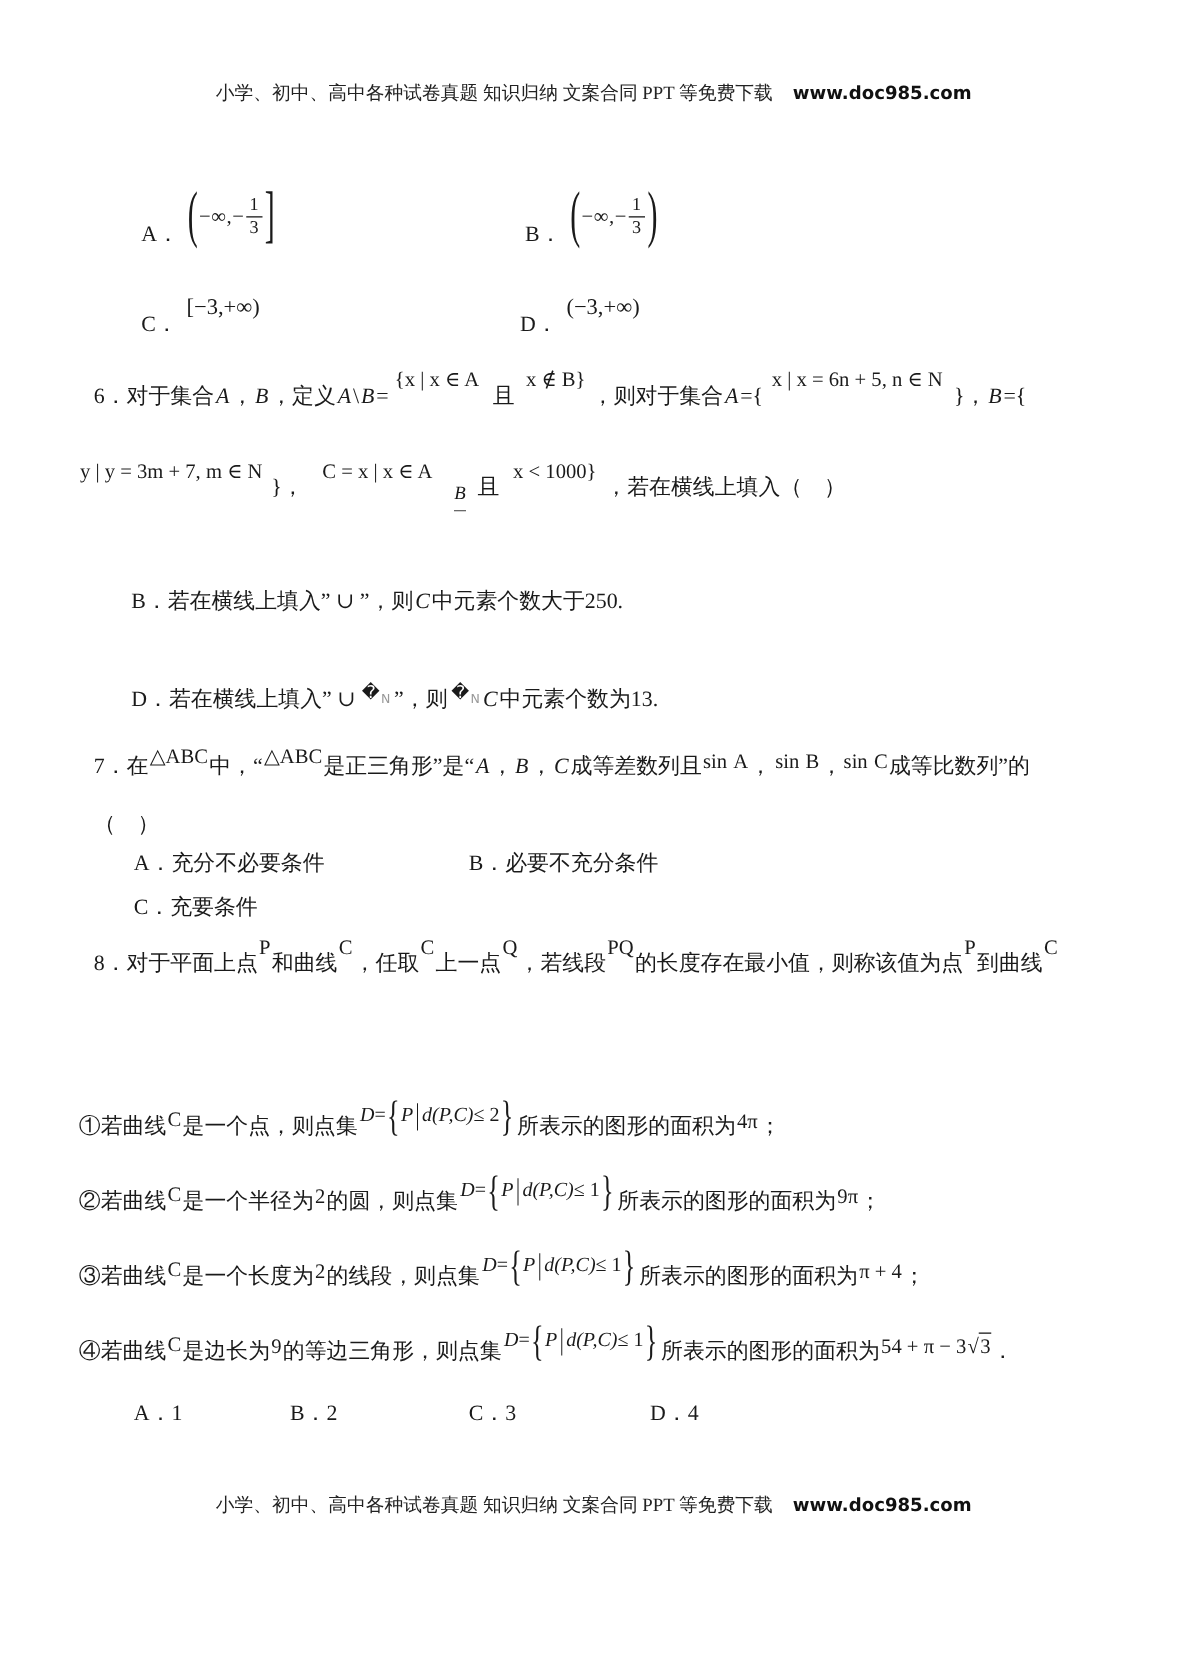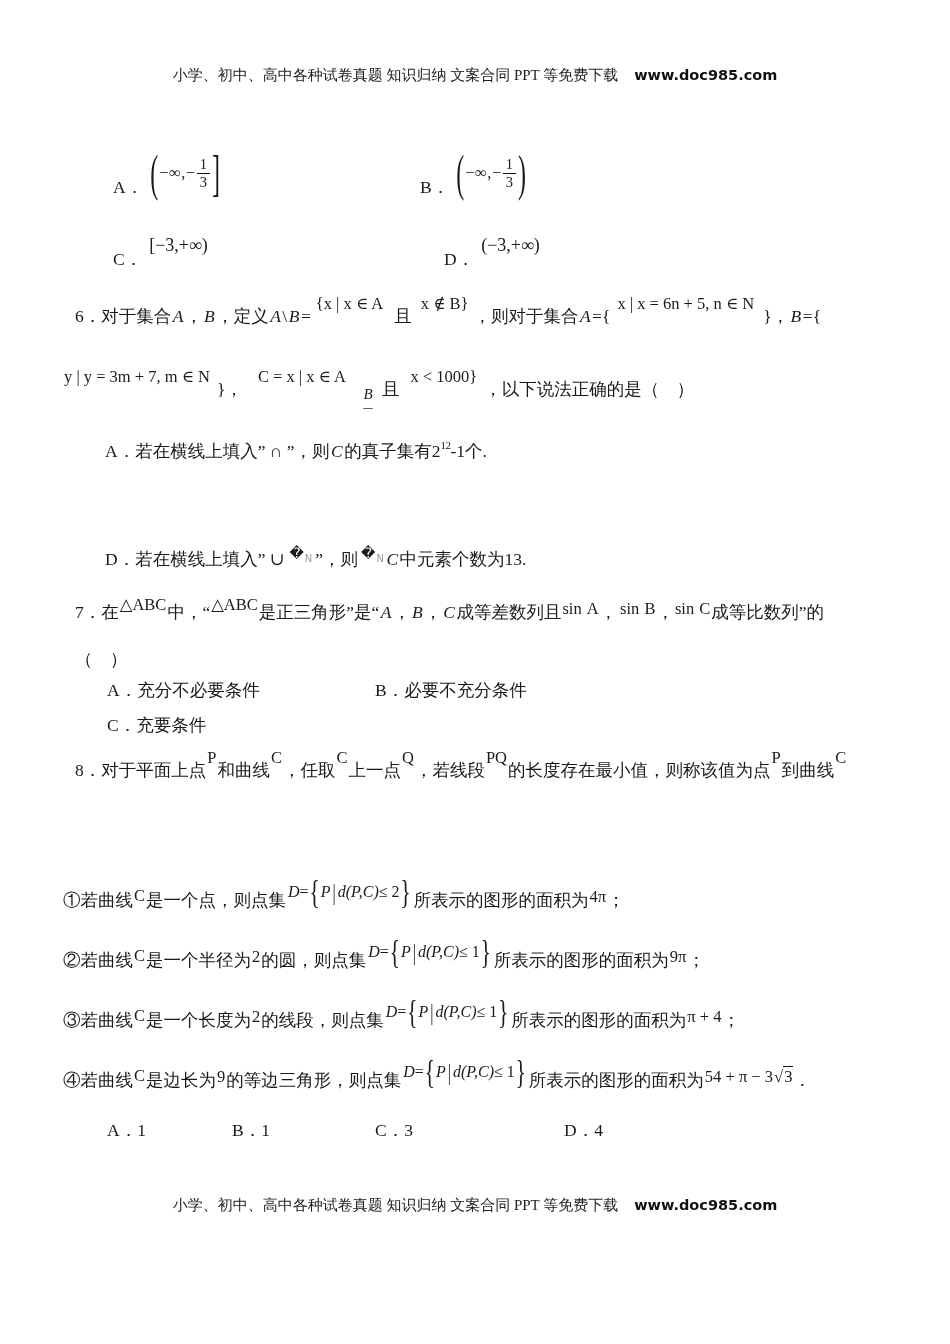--- a/index.html
+++ b/index.html
@@ -55,28 +55,28 @@
   <div class="line" style="left:420px;top:172px;"><span class="sg-t">B．</span><span class="sg-g" style="width: 6px;"></span><span class="sg-ival">
         <span class="iv-d">(</span>
         <span class="iv-b">−∞,−</span>
         <span class="fr">
           <span class="fr-n">1</span>
           <span class="fr-d">3</span>
         </span>
         <span class="iv-d">)</span>
       </span></div>
   <div class="line" style="left:113px;top:246px;"><span class="sg-t">C．</span><span class="sg-g" style="width: 6px;"></span><span class="sg-r sg-up" style="transform: translateY(-14px); font-size: 18px;">[−3,+∞)</span></div>
-  <div class="line" style="left:444px;top:246px;"><span class="sg-t">D．</span><span class="sg-g" style="width: 6px;"></span><span class="sg-r sg-up" style="transform: translateY(-14px); font-size: 18px;">(−3,+∞)</span></div>
+  <div class="line" style="left:416px;top:246px;"><span class="sg-t">D．</span><span class="sg-g" style="width: 6px;"></span><span class="sg-r sg-up" style="transform: translateY(-14px); font-size: 18px;">(−3,+∞)</span></div>
 
   <div class="line" style="left:75px;top:303px;"><span class="sg-t">6．对于集合</span><span class="sg-m">A</span><span class="sg-t">，</span><span class="sg-m">B</span><span class="sg-t">，定义</span><span class="sg-m">A</span><span class="sg-t">\</span><span class="sg-m">B</span><span class="sg-t">=</span><span class="sg-g" style="width: 4px;"></span><span class="sg-r">{x | x ∈ A</span><span class="sg-g" style="width: 10px;"></span><span class="sg-t">且</span><span class="sg-g" style="width: 8px;"></span><span class="sg-r">x ∉ B}</span><span class="sg-g" style="width: 4px;"></span><span class="sg-t">，则对于集合</span><span class="sg-m">A</span><span class="sg-t">={</span><span class="sg-g" style="width: 6px;"></span><span class="sg-r">x | x = 6n + 5,  n ∈ N</span><span class="sg-g" style="width: 8px;"></span><span class="sg-t">}，</span><span class="sg-m">B</span><span class="sg-t">={</span></div>
   <div class="line" style="left:63px;top:376px;"><span class="sg-r">y | y = 3m + 7,  m ∈ N</span><span class="sg-g" style="width: 6px;"></span><span class="sg-t">}，</span><span class="sg-g" style="width: 14px;"></span><span class="sg-r">C = x | x ∈ A</span><span class="sg-g" style="width: 12px;"></span><span class="sg-bb">
         <span class="bb-t">B</span>
         <span class="bb-u">＿</span>
-      </span><span class="sg-g" style="width: 5px;"></span><span class="sg-t">且</span><span class="sg-g" style="width: 10px;"></span><span class="sg-r">x &lt; 1000}</span><span class="sg-g" style="width: 6px;"></span><span class="sg-t">，以下说法正确的是（　）</span></div>
-  <div class="line" style="left:105px;top:432px;"><span class="sg-t">A．若在横线上填入” ∩ ”，则</span><span class="sg-m">C</span><span class="sg-t">的真子集有2</span><span class="sg-sup">12</span><span class="sg-t">-1个.</span></div>
+      </span><span class="sg-g" style="width: 5px;"></span><span class="sg-t">且</span><span class="sg-g" style="width: 10px;"></span><span class="sg-r">x &lt; 1000}</span><span class="sg-g" style="width: 6px;"></span><span class="sg-t">，若在横线上填入（　）</span></div>
+  <div class="line" style="left:105px;top:467px;"><span class="sg-t">B．若在横线上填入” ∪ ”，则</span><span class="sg-m">C</span><span class="sg-t">中元素个数大于250.</span></div>
   <div class="line" style="left:105px;top:546px;"><span class="sg-t">D．若在横线上填入” ∪</span><span class="sg-g" style="width: 4px;"></span><span class="sg-rep"><span class="rp">�</span><span class="rn2">N</span></span><span class="sg-g" style="width: 2px;"></span><span class="sg-t">”，则</span><span class="sg-g" style="width: 2px;"></span><span class="sg-rep"><span class="rp">�</span><span class="rn2">N</span></span><span class="sg-m">C</span><span class="sg-t">中元素个数为13.</span></div>
 
   <div class="line" style="left:75px;top:599px;"><span class="sg-t">7．在</span><span class="sg-r" style="transform: translateY(-8px);">△ABC</span><span class="sg-t">中，“</span><span class="sg-r" style="transform: translateY(-8px);">△ABC</span><span class="sg-t">是正三角形”是“</span><span class="sg-m">A</span><span class="sg-t">，</span><span class="sg-m">B</span><span class="sg-t">，</span><span class="sg-m">C</span><span class="sg-t">成等差数列且</span><span class="sg-r sg-up" style="transform: translateY(-4px);">sin</span><span class="sg-g" style="width: 3px;"></span><span class="sg-r" style="transform: translateY(-4px);">A</span><span class="sg-t">，</span><span class="sg-g" style="width: 2px;"></span><span class="sg-r sg-up" style="transform: translateY(-4px);">sin</span><span class="sg-g" style="width: 3px;"></span><span class="sg-r" style="transform: translateY(-4px);">B</span><span class="sg-t">，</span><span class="sg-r sg-up" style="transform: translateY(-4px);">sin</span><span class="sg-g" style="width: 3px;"></span><span class="sg-r" style="transform: translateY(-4px);">C</span><span class="sg-t">成等比数列”的</span></div>
   <div class="line" style="left:75px;top:646px;"><span class="sg-t">（　）</span></div>
   <div class="line" style="left:107px;top:677px;"><span class="sg-t">A．充分不必要条件</span></div>
   <div class="line" style="left:375px;top:677px;"><span class="sg-t">B．必要不充分条件</span></div>
   <div class="line" style="left:107px;top:712px;"><span class="sg-t">C．充要条件</span></div>
 
   <div class="line" style="left:75px;top:757px;"><span class="sg-t">8．对于平面上点</span><span class="sg-r">P</span><span class="sg-t">和曲线</span><span class="sg-r">C</span><span class="sg-t">，任取</span><span class="sg-r">C</span><span class="sg-t">上一点</span><span class="sg-r">Q</span><span class="sg-t">，若线段</span><span class="sg-r">PQ</span><span class="sg-t">的长度存在最小值，则称该值为点</span><span class="sg-r">P</span><span class="sg-t">到曲线</span><span class="sg-r">C</span></div>
   <div class="line" style="left:63px;top:887px;"><span class="sg-t">①若曲线</span><span class="sg-r" style="transform: translateY(-5px);">C</span><span class="sg-t">是一个点，则点集</span><span class="sg-set">
@@ -113,21 +113,21 @@
         <span class="it">D</span>
         <span>=</span>
         <span class="sb">{</span>
         <span class="it">P</span>
         <span class="sbar">|</span>
         <span class="it">d(P,C)</span>
         <span> ≤ 1</span>
         <span class="sb">}</span>
       </span><span class="sg-t">所表示的图形的面积为</span><span class="sg-r sg-up" style="transform: translateY(-4px);">54 + π − 3</span><span class="sg-sqrt"><span>√</span><span class="sqv">3</span></span><span class="sg-t">．</span></div>
   <div class="line" style="left:107px;top:1117px;"><span class="sg-t">A．1</span></div>
-  <div class="line" style="left:232px;top:1117px;"><span class="sg-t">B．1</span></div>
+  <div class="line" style="left:232px;top:1117px;"><span class="sg-t">B．2</span></div>
   <div class="line" style="left:375px;top:1117px;"><span class="sg-t">C．3</span></div>
-  <div class="line" style="left:520px;top:1117px;margin-left:44px;"><span class="sg-t">D．4</span></div>
+  <div class="line" style="left:520px;top:1117px;"><span class="sg-t">D．4</span></div>
 
   <div class="line center" style="top:1192px;">
     <span>小学、初中、高中各种试卷真题 知识归纳 文案合同 PPT 等免费下载</span><span class="url">www.doc985.com</span>
   </div>
 
 </div>
 
 </body></html>

